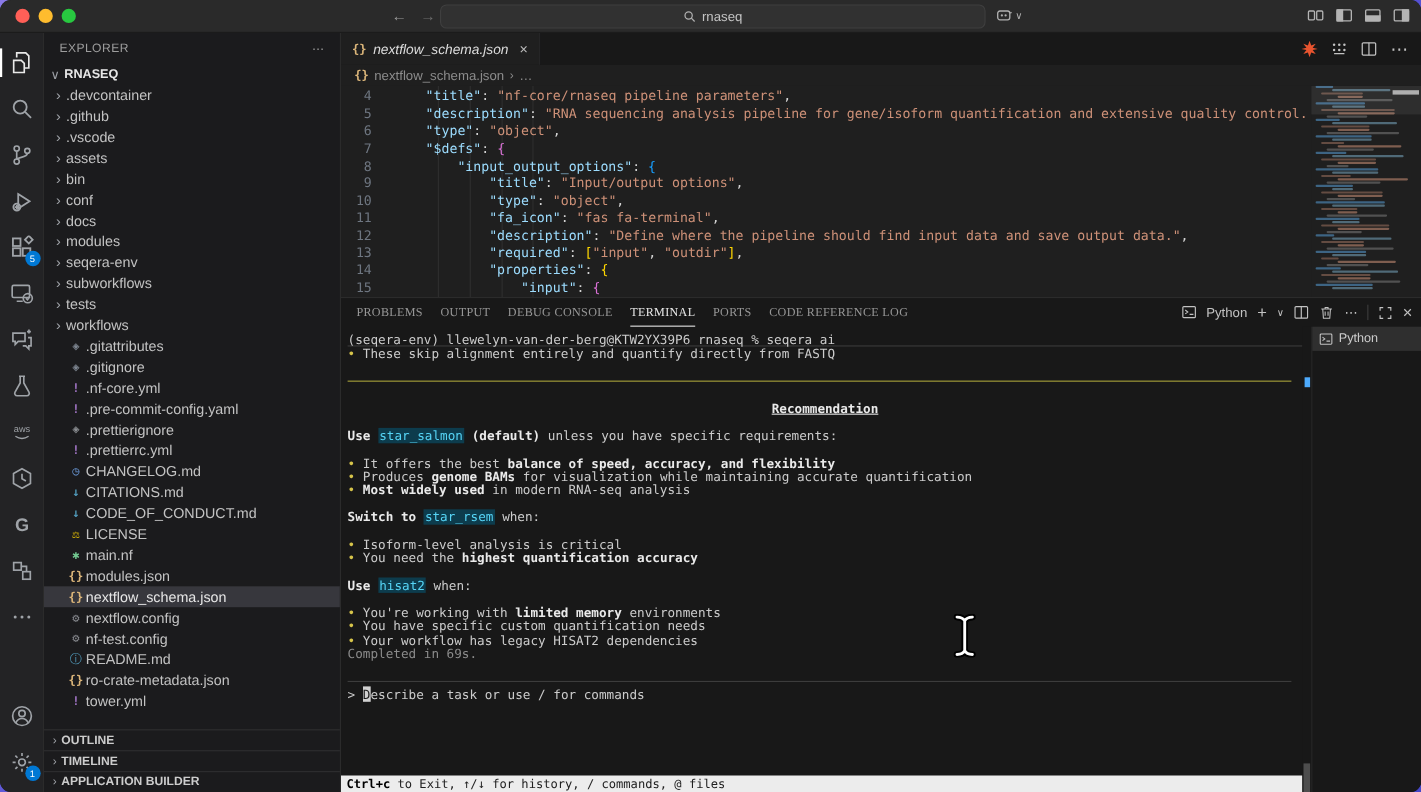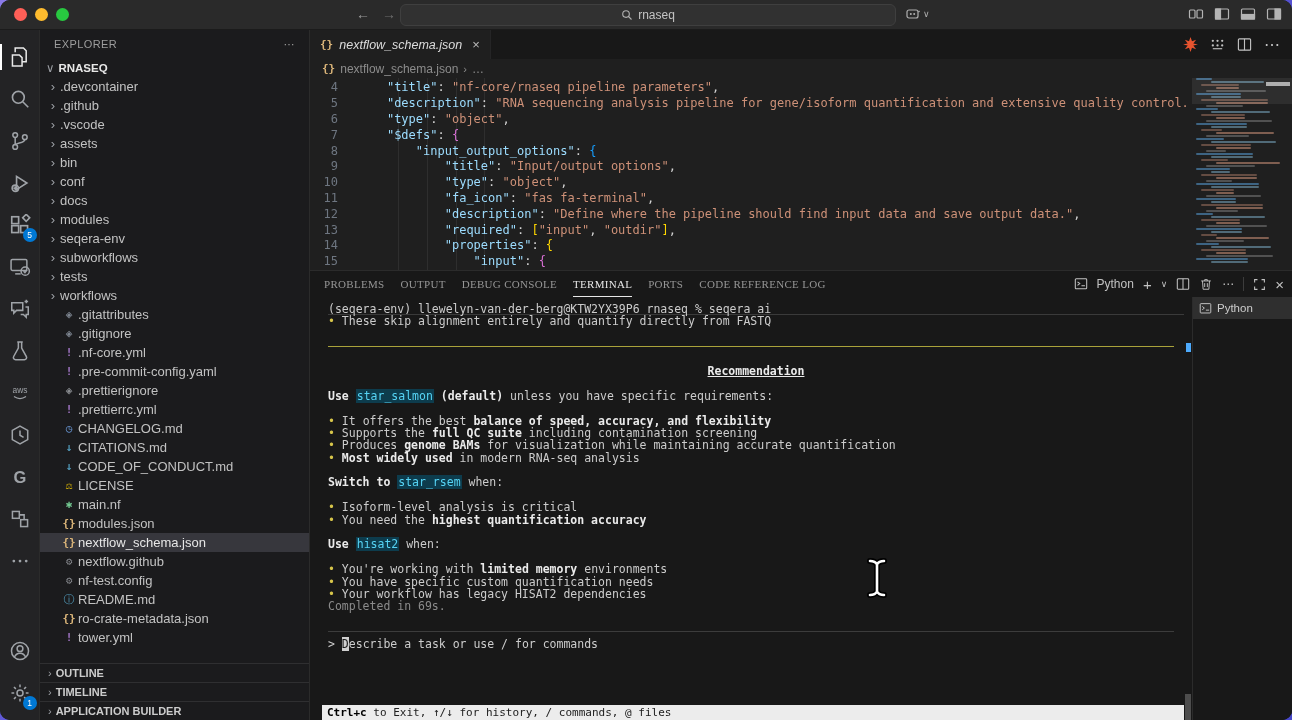--- a/index.html
+++ b/index.html
@@ -81,21 +81,21 @@
 
   
   .panel { height:450px; background:#181818; border-top:1px solid #2b2b2b; display:flex; flex-direction:column; }
   .ph { height:26px; display:flex; align-items:center; padding:0 8px 0 14px; flex-shrink:0; }
   .ptabs { display:flex; gap:16px;font-family:Liberation Serif, serif; }
   .ptab { font-size:11px; letter-spacing:.3px; color:#969696; height:26px; display:flex; align-items:center; }
   .ptab.active { color:#e7e7e7; border-bottom:1px solid #e7e7e7; }
   .ph-right { margin-left:auto; display:flex; align-items:center; gap:9px; color:#c2c2c2; font-size:12px; }
   .ph-right .vsep { width:1px; height:14px; background:#3c3c3c; }
   .pbody { flex:1; display:flex; min-height:0; }
-  .termcol { flex:1; position:relative; font-family:"DejaVu Sans Mono",monospace; font-size:11.5px; color:#cccccc; min-width:0;margin-left:12px; }
+  .termcol { flex:1; position:relative; font-family:"DejaVu Sans Mono",monospace; font-size:11.5px; color:#cccccc; min-width:0; }
   .termlines { padding:6px 0 0 6px; }
   .tl { height:12.4px; line-height:12.4px; white-space:pre; position:relative; }
   .tl.prompt { border-bottom:1px solid #3a3a3a; }
   .tl.center { text-align:center; }
   .tl.hr::before { content:''; position:absolute; left:0; right:10px; top:6px; border-top:1px solid #a9a23a; }
   .tl.divider::before { content:''; position:absolute; left:0; right:10px; top:6px; border-top:1px solid #3c3c3c; }
   .bu { color:#d6c44a; }
   .sb { font-weight:bold; color:#eaeaea; }
   .sc { color:#56d4f5; background:#0d3c4d; padding:0 1px; }
   .su { text-decoration:underline; font-weight:bold; color:#eaeaea; }
@@ -379,21 +379,21 @@
           <div class="trow file">
             <span class="ficon" style="color: rgb(220, 182, 122); font-weight: bold;">{}</span>
             <span class="fname2">modules.json</span>
           </div>
           <div class="trow file sel">
             <span class="ficon" style="color: rgb(220, 182, 122); font-weight: bold;">{}</span>
             <span class="fname2">nextflow_schema.json</span>
           </div>
           <div class="trow file">
             <span class="ficon" style="color: rgb(133, 135, 140);">⚙</span>
-            <span class="fname2">nextflow.github</span>
+            <span class="fname2">nextflow.config</span>
           </div>
           <div class="trow file">
             <span class="ficon" style="color: rgb(133, 135, 140);">⚙</span>
             <span class="fname2">nf-test.config</span>
           </div>
           <div class="trow file">
             <span class="ficon" style="color: rgb(81, 154, 186);">ⓘ</span>
             <span class="fname2">README.md</span>
           </div>
           <div class="trow file">
@@ -596,21 +596,20 @@
                 <div class="tl prompt"><span>(seqera-env) llewelyn-van-der-berg@KTW2YX39P6 rnaseq % seqera ai</span></div>
                 <div class="tl bullet"><span class="bu">• </span><span>These skip alignment entirely and quantify directly from FASTQ</span></div>
                 <div class="tl blank"></div>
                 <div class="tl hr"></div>
                 <div class="tl blank"></div>
                 <div class="tl center"><span class="su">Recommendation</span></div>
                 <div class="tl blank"></div>
                 <div class="tl text"><span class="sb">Use </span><span class="sc">star_salmon</span><span class="sb"> (default)</span><span> unless you have specific requirements:</span></div>
                 <div class="tl blank"></div>
                 <div class="tl bullet"><span class="bu">• </span><span>It offers the best </span><span class="sb">balance of speed, accuracy, and flexibility</span></div>
-                <div class="tl bullet"><span class="bu">• </span><span>Supports the </span><span class="sb">full QC suite</span><span> including contamination screening</span></div>
                 <div class="tl bullet"><span class="bu">• </span><span>Produces </span><span class="sb">genome BAMs</span><span> for visualization while maintaining accurate quantification</span></div>
                 <div class="tl bullet"><span class="bu">• </span><span class="sb">Most widely used</span><span> in modern RNA-seq analysis</span></div>
                 <div class="tl blank"></div>
                 <div class="tl text"><span class="sb">Switch to </span><span class="sc">star_rsem</span><span> when:</span></div>
                 <div class="tl blank"></div>
                 <div class="tl bullet"><span class="bu">• </span><span>Isoform-level analysis is critical</span></div>
                 <div class="tl bullet"><span class="bu">• </span><span>You need the </span><span class="sb">highest quantification accuracy</span></div>
                 <div class="tl blank"></div>
                 <div class="tl text"><span class="sb">Use </span><span class="sc">hisat2</span><span> when:</span></div>
                 <div class="tl blank"></div>

